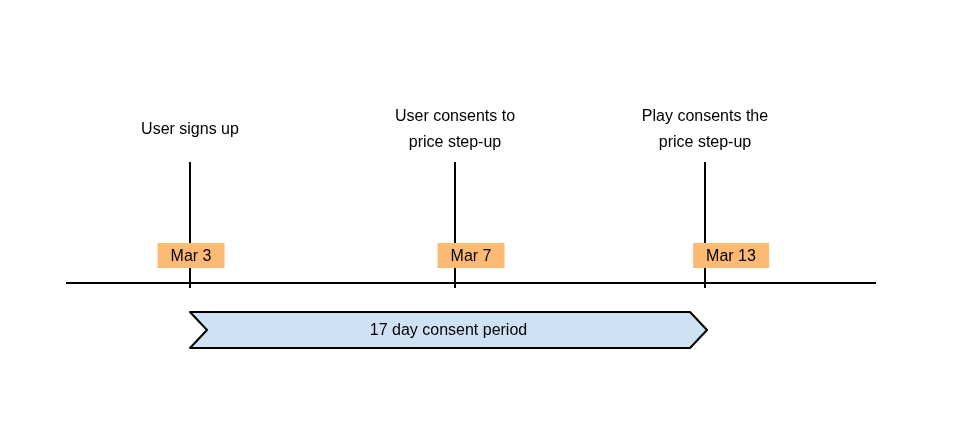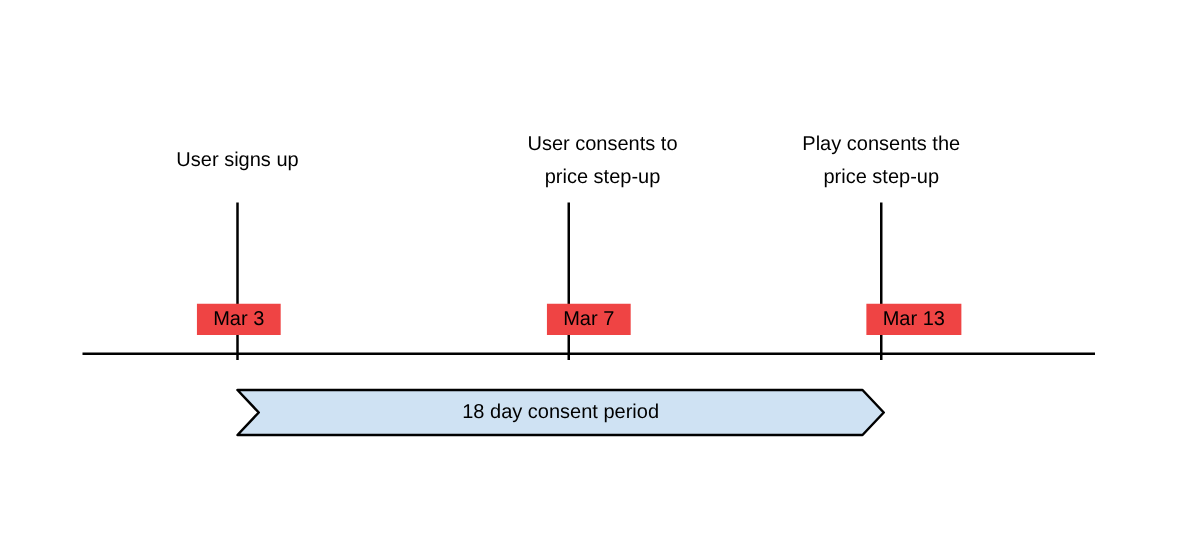--- a/index.html
+++ b/index.html
@@ -36,21 +36,21 @@
     line-height: 26px;
     white-space: pre-line;
     transform: translateX(-50%);
   }
   .date-chip {
     position: absolute;
     top: 243px;
     height: 25px;
     line-height: 25px;
     padding: 0 13px;
-    background: #ef4444;
+    background: #fdba74;
     font-size: 16px;
     text-align: center;
     transform: translateX(-50%);
     white-space: nowrap;
   }
   .banner-label {
     position: absolute;
     left: 190px;
     top: 312px;
     width: 517px;
@@ -71,24 +71,24 @@
     <line x1="190" y1="162" x2="190" y2="288" stroke="#000000" stroke-width="2"></line>
     <line x1="455" y1="162" x2="455" y2="288" stroke="#000000" stroke-width="2"></line>
     <line x1="705" y1="162" x2="705" y2="288" stroke="#000000" stroke-width="2"></line>
 
     <line x1="66" y1="283" x2="876" y2="283" stroke="#000000" stroke-width="2"></line>
 
     <polygon points="190,312 690,312 707,330 690,348 190,348 207,330" fill="#cfe2f3" stroke="#000000" stroke-width="2" stroke-linejoin="round"></polygon>
   </svg>
 
   <div class="event-label" style="left:190px">User signs up</div>
-  <div class="event-label" style="left:482px">User consents to
+  <div class="event-label" style="left:455px">User consents to
 price step-up</div>
   <div class="event-label" style="left:705px">Play consents the
 price step-up</div>
 
   <div class="date-chip" style="left:191px">Mar 3</div>
   <div class="date-chip" style="left:471px">Mar 7</div>
   <div class="date-chip" style="left:731px">Mar 13</div>
 
-  <div class="banner-label">18 day consent period</div>
+  <div class="banner-label">17 day consent period</div>
 
 </div>
 
 </body></html>

